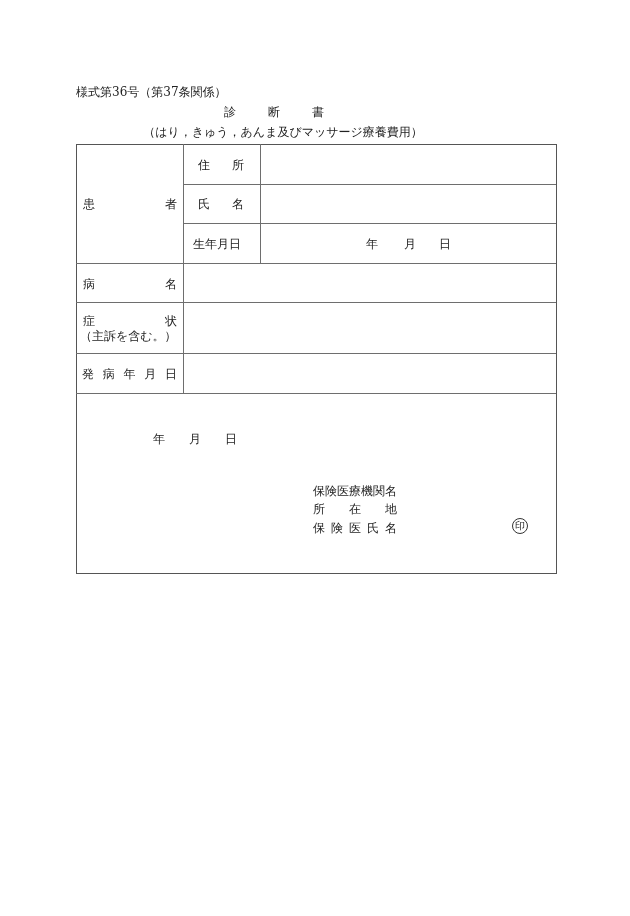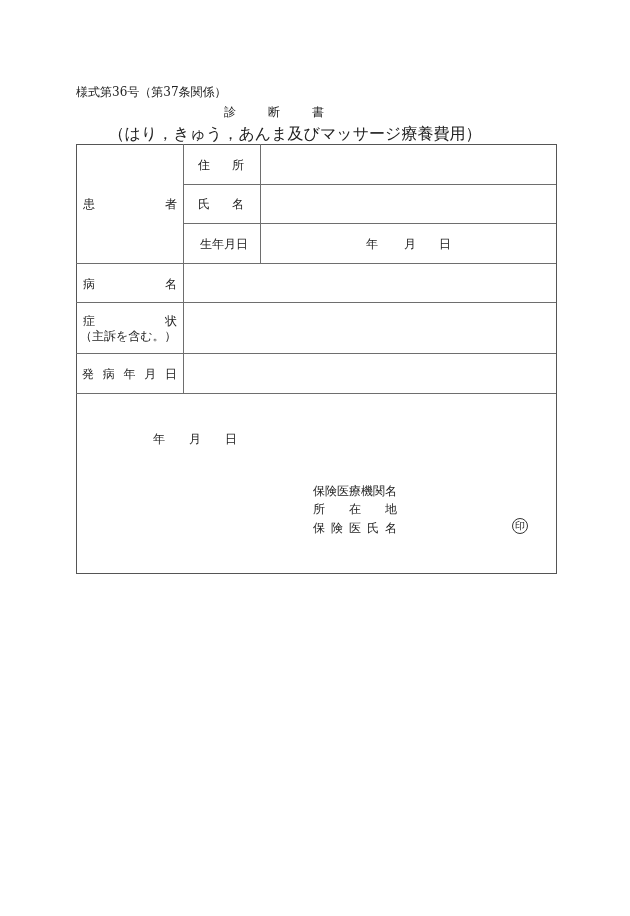--- a/index.html
+++ b/index.html
@@ -2,21 +2,21 @@
 <html><head>
 <meta charset="utf-8">
 <style>
   html, body { margin:0; padding:0; background:#ffffff; }
   body { width:630px; height:916px; position:relative; overflow:hidden;
          font-family:"DejaVu Serif","Liberation Serif",serif; color:#222; font-size:12px; }
   .abs { position:absolute; white-space:nowrap; }
   .form-no { left:76px; top:84px; font-size:12px; }
   .title { left:0; width:548px; top:104px; text-align:center; font-size:12px; letter-spacing:0; }
   .title span { display:inline-block; margin:0 16px; }
-  .subtitle { left:0; width:566px; top:124px; text-align:center; font-size:16px; padding-left:12px; }
+  .subtitle { left:0; width:566px; top:124px; text-align:center; font-size:12px; padding-left:0; }
   .hline { position:absolute; background:#6e6e6e; height:1px; }
   .vline { position:absolute; background:#6e6e6e; width:1px; }
   .outer { position:absolute; left:76px; top:144px; width:479px; height:428px;
            border:1px solid #555; }
   .lbl { position:absolute; font-size:12px; }
   .spread { display:flex; justify-content:space-between; }
 </style>
 </head>
 <body>
 
@@ -49,21 +49,21 @@
   <span>所</span>
 </div>
 <div class="abs" style="left:262px; top:145px; width:293px; height:38px;"></div>
 
 <div class="lbl spread" style="left:198px; top:196px; width:46px;">
   <span>氏</span>
   <span>名</span>
 </div>
 <div class="abs" style="left:262px; top:185px; width:293px; height:37px;"></div>
 
-<div class="lbl" style="left:200px; top:236px;">生年月日</div>
+<div class="lbl" style="left:193px; top:236px;">生年月日</div>
 <div class="lbl" style="left:366px; top:236px; width:90px;">
   <span style="position:absolute; left:0;">年</span>
   <span style="position:absolute; left:38px;">月</span>
   <span style="position:absolute; left:73px;">日</span>
 </div>
 
 <div class="lbl spread" style="left:83px; top:276px; width:94px;">
   <span>病</span>
   <span>名</span>
 </div>

